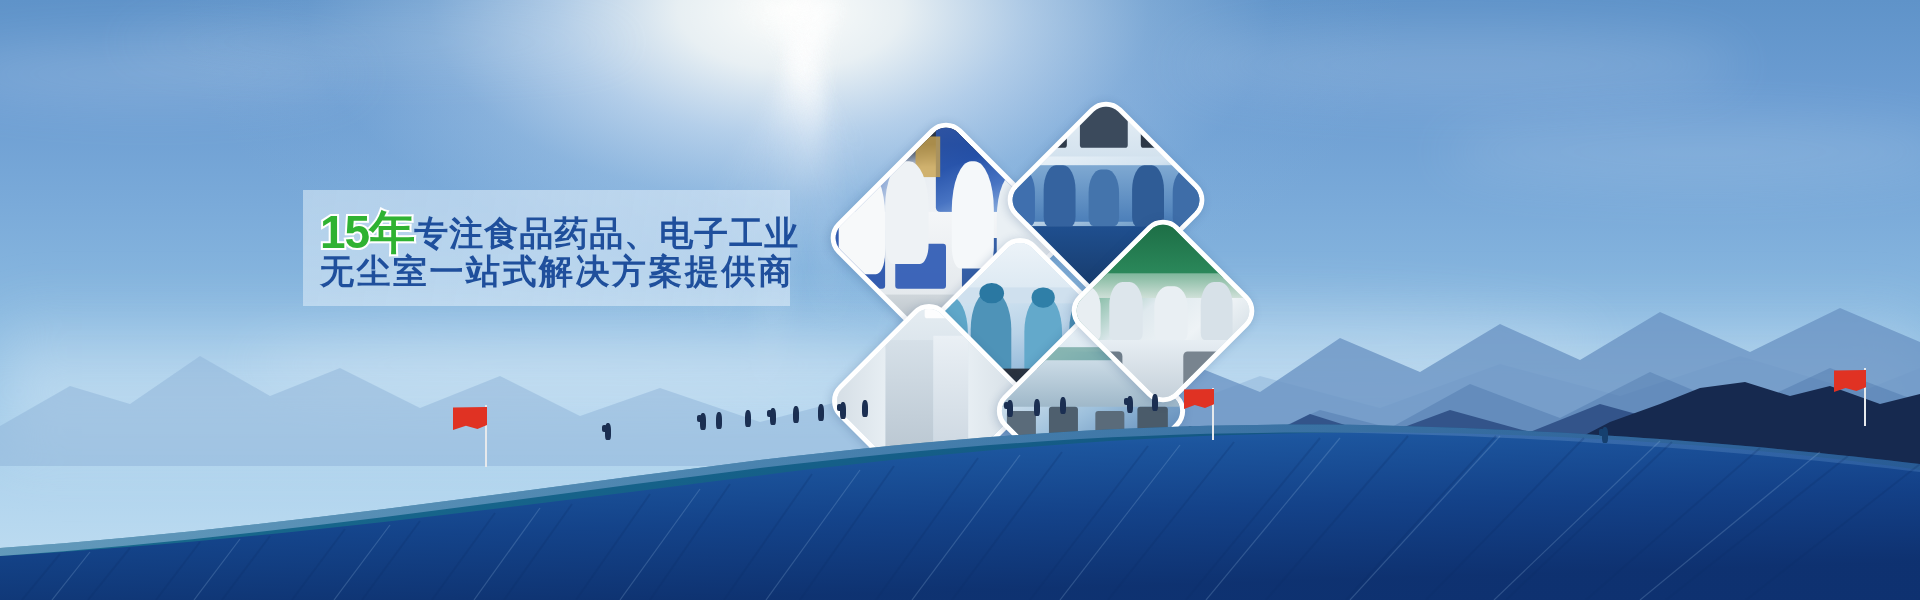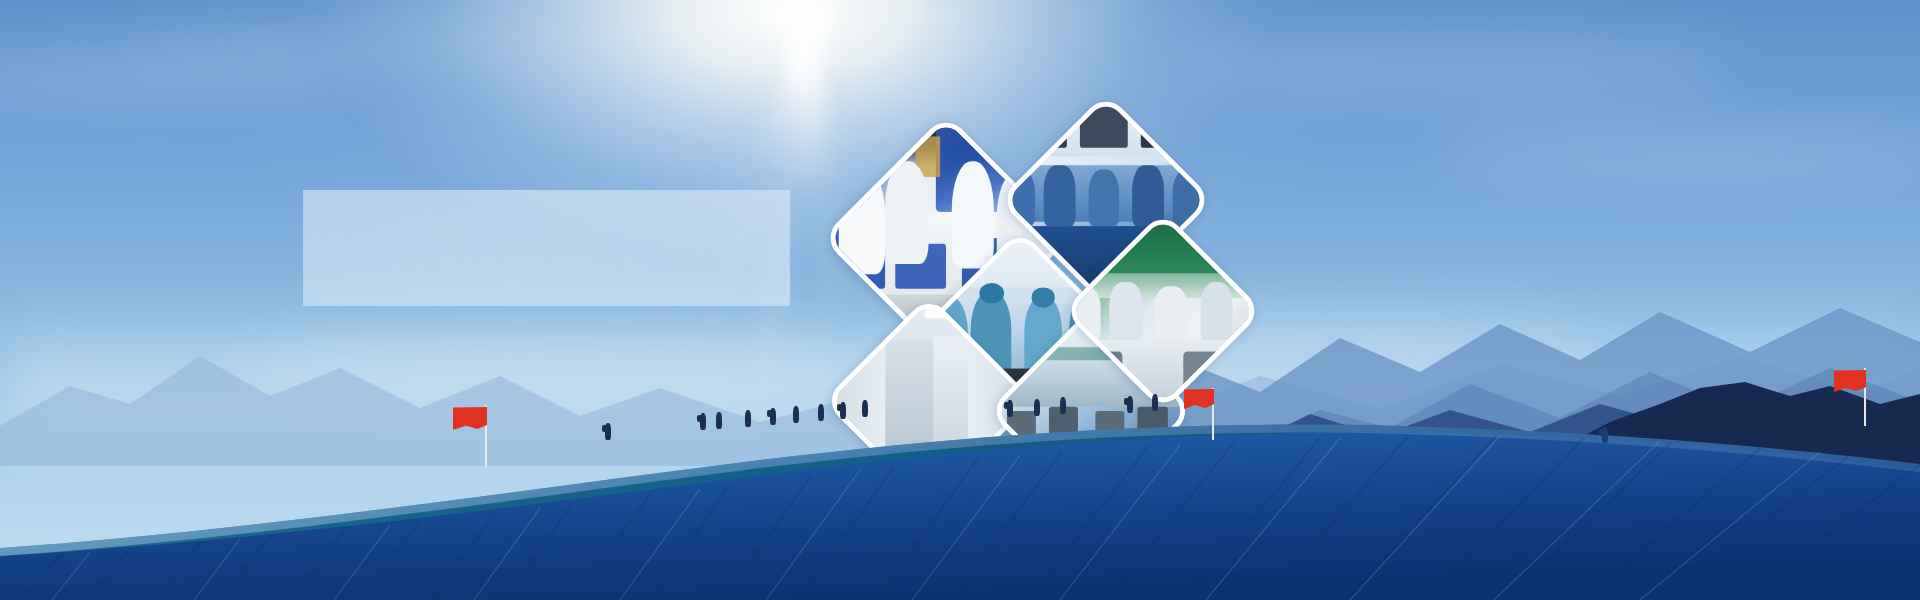--- a/index.html
+++ b/index.html
@@ -135,20 +135,28 @@
   <div class="range" data-name="near-range-right" style="top:352px;height:180px;">
     <svg width="1920" height="180" viewBox="0 0 1920 180" preserveAspectRatio="none">
       <path d="M1030,120 L1080,96 L1130,106 L1190,74 L1250,92 L1310,62 L1380,84 L1450,58 L1530,80 L1600,52 L1680,74 L1760,48 L1850,70 L1920,46 L1920,180 L1030,180 Z" fill="#2f4f86" opacity=".92"></path>
       <path d="M1560,96 L1610,70 L1660,52 L1700,36 L1745,30 L1790,44 L1830,34 L1880,52 L1920,42 L1920,180 L1560,180 Z" fill="#16294f"></path>
       <path d="M1168,128 L1215,106 L1268,118 L1320,98 L1380,112 L1440,92 L1510,110 L1560,96 L1560,180 L1168,180 Z" fill="#1d3a6b" opacity=".9"></path>
     </svg>
   </div>
 
   <div id="text-panel" data-name="headline-panel"></div>
 
+  <div id="headline-wrap" data-name="headline-block">
+    <div class="hl-line" id="hl1" data-name="headline-line-1">
+      <span class="years" data-name="years-highlight">15年</span><span class="cn" data-name="headline-line-1-text">专注食品药品、电子工业</span>
+    </div>
+    <div class="hl-line" id="hl2" data-name="headline-line-2">
+      <span class="cn2" data-name="headline-line-2-text">无尘室一站式解决方案提供商</span>
+    </div>
+  </div>
 
   <div id="collage" data-name="diamond-photo-collage">
 
     <div class="dia" data-name="tile-assembly-line" style="left:18px;top:62px;width:176px;height:176px;">
       <div class="inner ph-a" data-name="tile-assembly-line-photo">
         <div class="spec" style="left:0;top:0;width:100%;height:22%;background:linear-gradient(180deg,#313a49 0%,#2b3442 60%,rgba(43,52,66,0) 100%);"></div>
         <div class="spec" style="left:46%;top:6%;width:30%;height:34%;background:linear-gradient(160deg,#2f55a6,#1f4da8 40%,#3f6dc0 70%,#8fb2e0);border-radius:3px;opacity:.95;"></div>
         <div class="spec" style="left:38%;top:10%;width:10%;height:16%;background:#c9a24d;opacity:.8;"></div>
         <div class="spec" style="left:0;top:40%;width:100%;height:34%;background:linear-gradient(180deg,#f4f6f8,#e3e8ec);"></div>
         <div class="spec" style="left:4%;top:46%;width:22%;height:24%;background:#1f4da8;border-radius:2px;opacity:.9;"></div>

